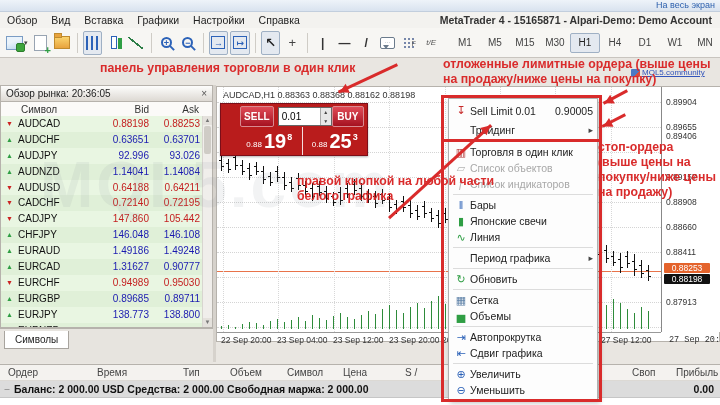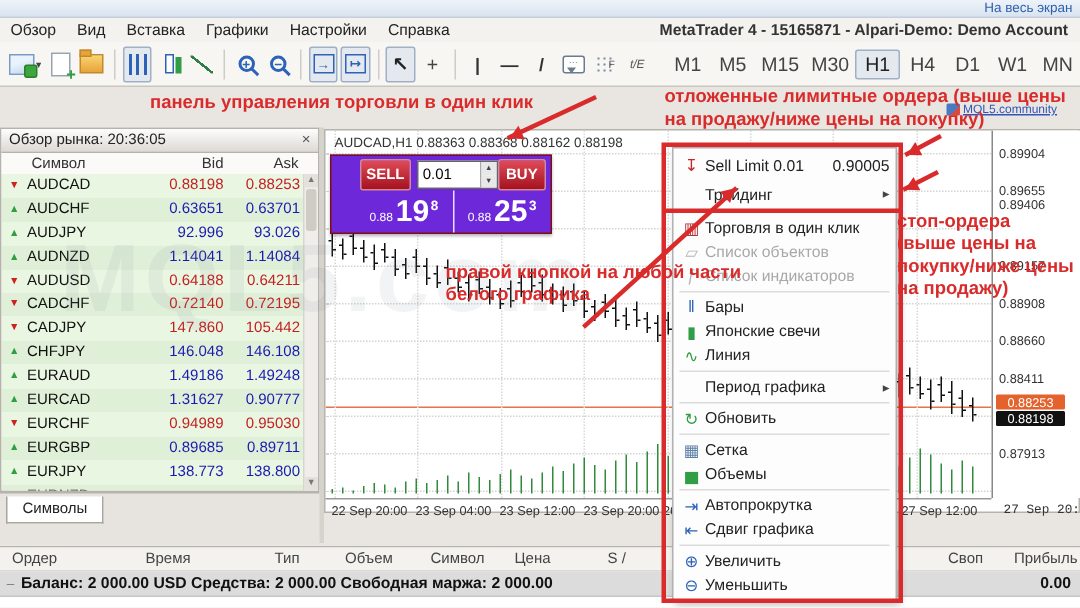--- a/index.html
+++ b/index.html
@@ -32,21 +32,21 @@
   .s-tzin::after,.s-tzout::after{content:"";position:absolute;width:6px;height:2px;background:#2c62b8;right:-5px;bottom:-3px;transform:rotate(45deg);}
   .s-tascroll,.s-tshift{width:14px;height:13px;border:1px solid #2c62b8;display:flex;align-items:center;justify-content:center;font-size:9px;font-weight:bold;color:#2c62b8;box-sizing:border-box;}
   .s-tcursor{font-size:13px;font-weight:bold;color:#222;}
   .s-tcross{font-size:13px;color:#444;}
   .s-tvline,.s-thline,.s-ttrend{font-size:12px;font-weight:bold;color:#333;}
   .s-ttext{width:13px;height:10px;border:1px solid #6b7b8c;border-radius:2px;background:#fff;position:relative;font-size:6px;line-height:8px;text-align:center;color:#6b7b8c;}
   .s-ttext::after{content:"";position:absolute;left:2px;bottom:-4px;border:3px solid transparent;border-top:4px solid #6b7b8c;}
   .s-tfibo{width:13px;height:12px;background-image:radial-gradient(#7787aa 32%,transparent 33%);background-size:4px 4px;font-size:7px;color:#555;text-align:right;line-height:14px;}
   .s-tcycle{font-size:8px;font-style:italic;color:#555;}
   .tfbox{display:flex;margin-left:8px;}
-  .tf{min-width:22px;height:18px;display:flex;align-items:center;justify-content:center;font-size:13px;color:#444;padding:0 3px;border:1px solid transparent;border-radius:2px;cursor:pointer;}
+  .tf{min-width:22px;height:18px;display:flex;align-items:center;justify-content:center;font-size:10px;color:#444;padding:0 3px;border:1px solid transparent;border-radius:2px;cursor:pointer;}
   .tf.active{border:1px solid #9fb0c4;background:#e4e9f0;color:#222;}
   
   .mwatch{position:absolute;left:0;top:85px;width:213px;height:243px;background:#fff;border:1px solid #b6b2ac;box-sizing:border-box;z-index:2;}
   .mw-head{height:15px;background:linear-gradient(#fdfdfc,#ddd9d3);border-bottom:1px solid #b6b2ac;display:flex;align-items:center;padding:0 5px;font-size:10px;color:#222;}
   .mw-close{margin-left:auto;font-size:10px;color:#555;cursor:pointer;}
   .mw-cols{height:14px;display:flex;align-items:center;background:#fbfaf8;border-bottom:1px solid #d8d5d0;padding-left:20px;font-size:10px;color:#333;}
   .mw-cols .c-bid{width:57px;margin-left:auto;text-align:right;}
   .mw-cols .c-ask{width:50px;text-align:right;margin-right:13px;}
   .mlist{position:absolute;left:0;top:30px;right:9px;bottom:0;overflow:hidden;}
   .mrow{height:15.9px;line-height:15.9px;display:flex;align-items:center;background:#e9f6e2;padding-left:5px;cursor:default;}
@@ -78,21 +78,21 @@
   .ctitle{position:absolute;left:6px;top:3px;font-size:9px;color:#333;z-index:3;}
   .paxis{position:absolute;left:444px;top:0;width:60px;height:245px;border-left:1px solid #888;background:#fff;}
   .plabel{position:absolute;left:4px;font-size:8.5px;color:#333;}
   .ptag{position:absolute;left:2px;width:46px;height:10px;font-size:8.5px;line-height:10px;text-align:center;color:#fff;border-radius:1px;z-index:2;}
   .ptag.ask{background:#e4632c;top:176px;}
   .ptag.bid{background:#111;top:187px;}
   .tlabel{position:absolute;top:248px;font-size:8.5px;color:#333;white-space:nowrap;}
   .chart-tabs{position:absolute;left:216px;top:342px;width:504px;height:20px;background:#e7e4df;border-top:1px solid #b6b2ac;z-index:2;}
   .tab-scroll{position:absolute;right:4px;top:4px;font-size:9px;color:#888;}
   
-  .ocp{position:absolute;left:220px;top:103px;width:148px;height:53px;background:#6d28d9;border:1px solid #7c0e18;box-sizing:border-box;z-index:8;box-shadow:0 1px 2px rgba(0,0,0,.3);padding-left:16px;}
+  .ocp{position:absolute;left:220px;top:103px;width:148px;height:53px;background:#b91c1c;border:1px solid #7c0e18;box-sizing:border-box;z-index:8;box-shadow:0 1px 2px rgba(0,0,0,.3);padding-left:16px;}
   .ocp-row1{display:flex;align-items:center;height:23px;padding:2px 3px 0 3px;box-sizing:border-box;}
   .ocbtn{height:19px;border:1px solid #d98a90;border-radius:2px;background:linear-gradient(#e04b57,#a51220);color:#fff;font-weight:bold;font-size:10px;display:flex;align-items:center;justify-content:center;cursor:pointer;}
   .ocbtn.sell{width:42px;}
   .ocbtn.buy{width:40px;margin-left:auto;}
   .ocvol{width:52px;height:17px;margin-left:4px;background:#fff;border:1px solid #666;display:flex;align-items:center;}
   .ocvol input{width:36px;border:none;outline:none;font-size:10px;padding-left:3px;font-family:inherit;background:transparent;}
   .spin{margin-left:auto;width:11px;height:17px;border-left:1px solid #aaa;display:flex;flex-direction:column;}
   .spin span{flex:1;font-size:5px;line-height:8px;text-align:center;color:#444;background:#e8e8e8;cursor:pointer;}
   .ocp-row2{display:flex;height:28px;color:#fff;}
   .ochalf{flex:1;display:flex;align-items:center;justify-content:center;}

